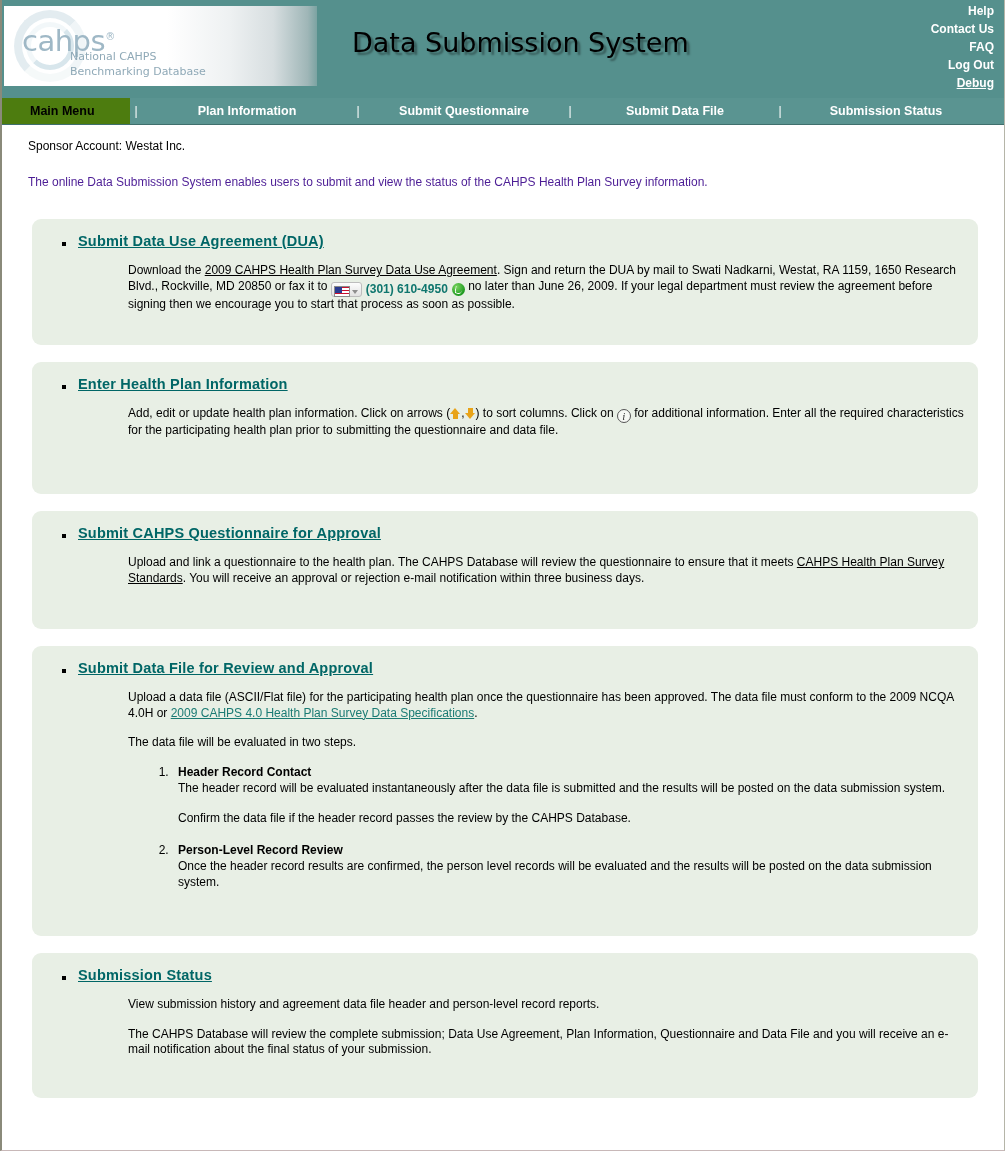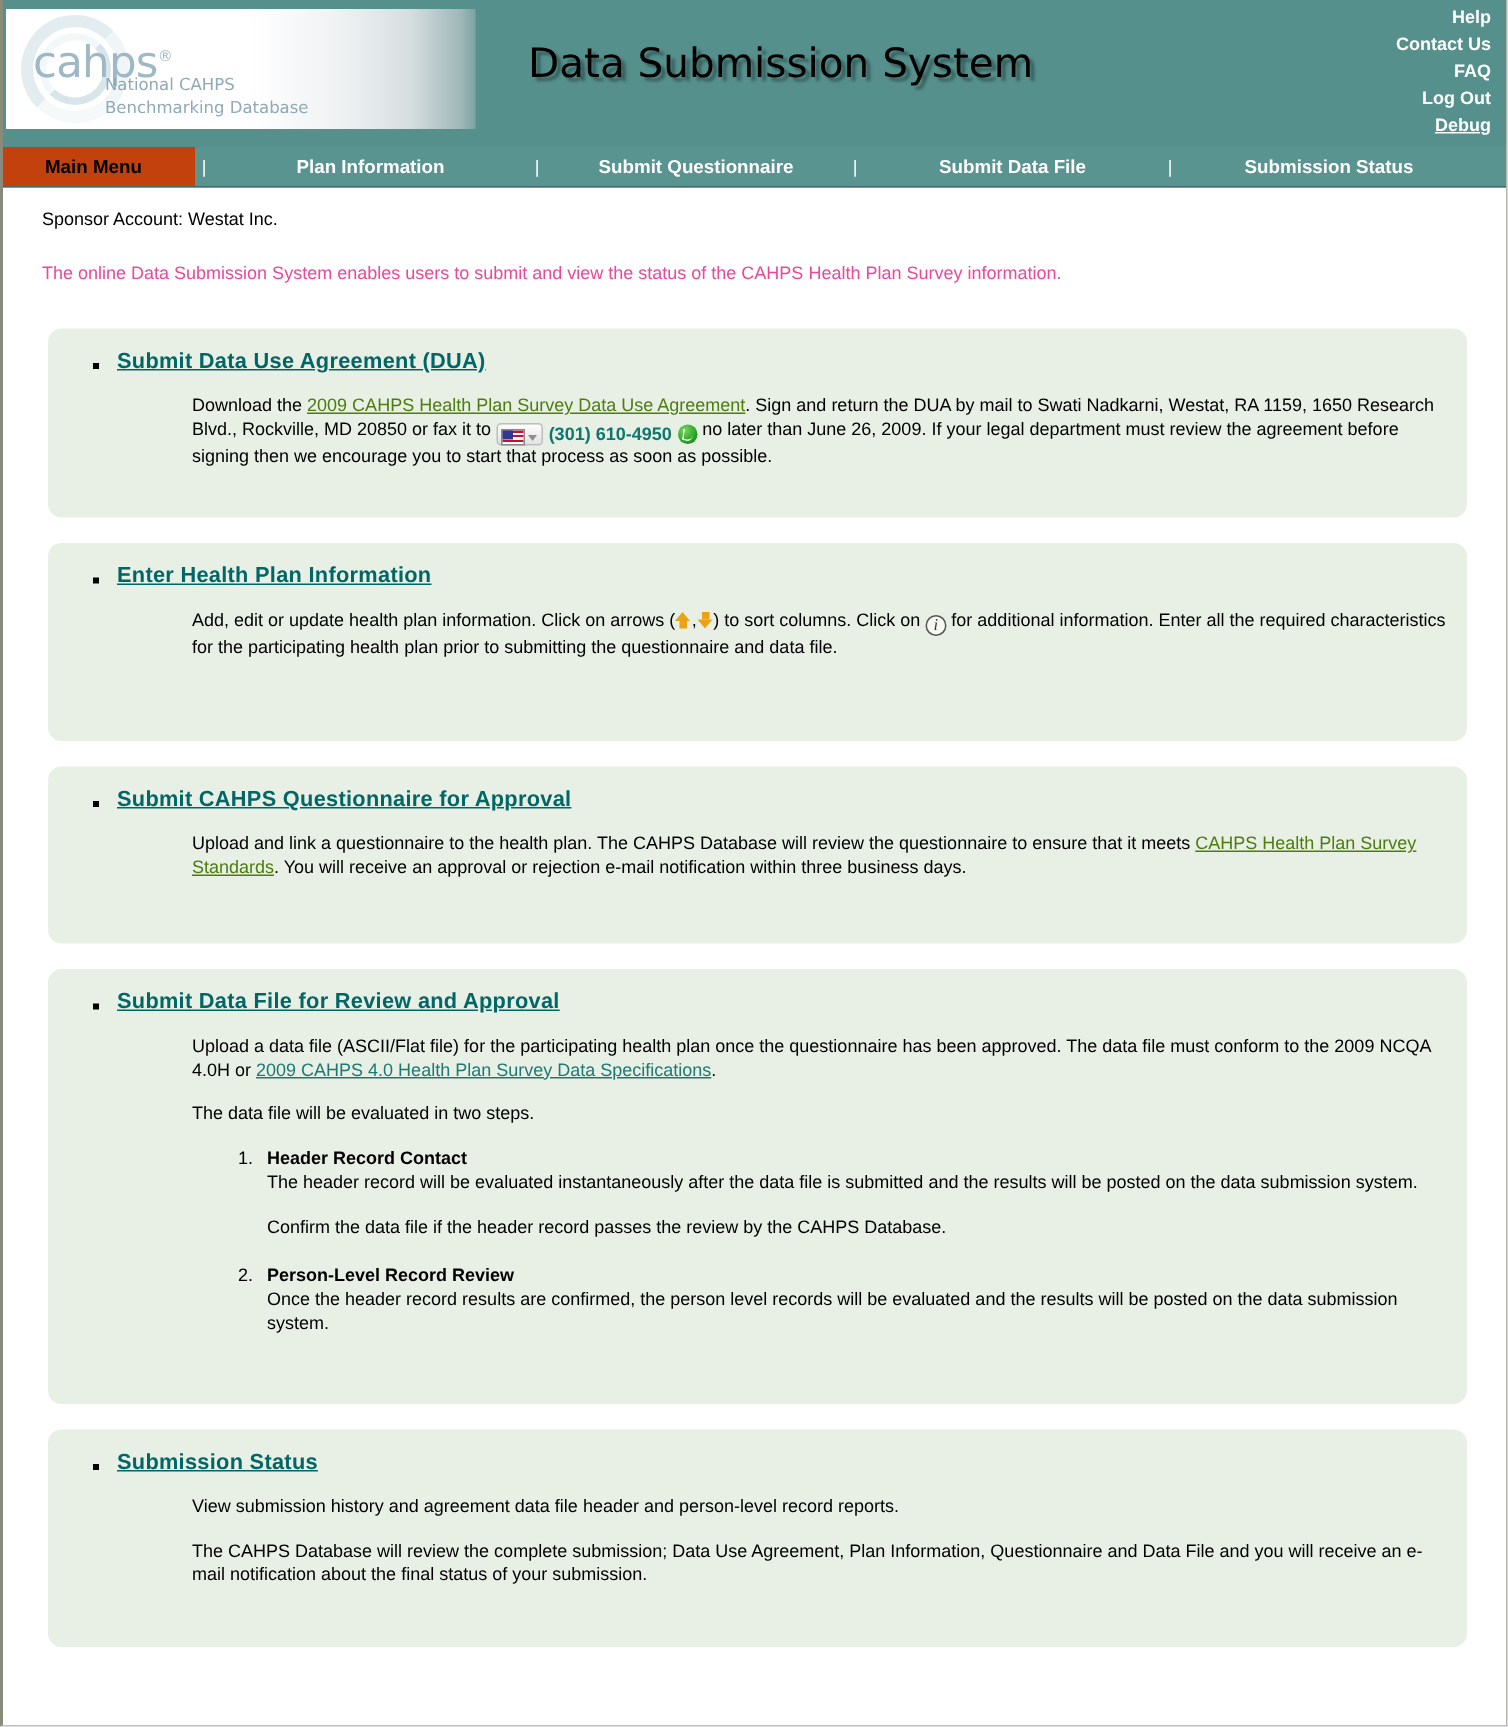--- a/index.html
+++ b/index.html
@@ -127,21 +127,21 @@
     align-items: center;
     justify-content: center;
     color: #ffffff;
     font-size: 12.5px;
     font-weight: bold;
     font-family: "Liberation Sans", sans-serif;
     cursor: pointer;
     white-space: nowrap;
   }
   .tab.active {
-    background: #c2410c;
+    background: #4d7c0f;
     color: #000000;
     width: 128px;
     justify-content: flex-start;
     padding-left: 28px;
   }
   .tab.t2 { width: 210px; }
   .tab.t3 { width: 200px; }
   .tab.t4 { width: 198px; }
   .tab.t5 { width: 200px; }
   .tab-sep {
@@ -160,21 +160,21 @@
   }
   .sponsor {
     margin: 14px 0 0 26px;
     font-size: 12px;
     color: #000;
   }
   .sponsor b { font-weight: normal; }
   .intro {
     margin: 22px 0 0 26px;
     font-size: 12px;
-    color: #ec4899;
+    color: #4c1d95;
   }
 
   .panel {
     margin: 17px 26px 0 30px;
     background: #e8efe5;
     border-radius: 9px;
     padding: 14px 14px 16px 14px;
     min-height: 60px;
   }
   .panel.p1 { min-height: 126px; margin-top: 30px; }
@@ -207,21 +207,21 @@
     margin: 14px 0 0 82px;
     font-size: 12px;
     line-height: 15.6px;
     color: #000;
   }
   .panel-body p { margin: 0 0 14px 0; }
   .panel-body p:last-child { margin-bottom: 0; }
   .panel-body.tight p { margin-bottom: 0; }
 
   a.link-visited {
-    color: #4d7c0f;
+    color: #000000;
     text-decoration: underline;
   }
   a.link-teal {
     color: #1b7b74;
     text-decoration: underline;
   }
 
   
   .skype {
     display: inline-block;

